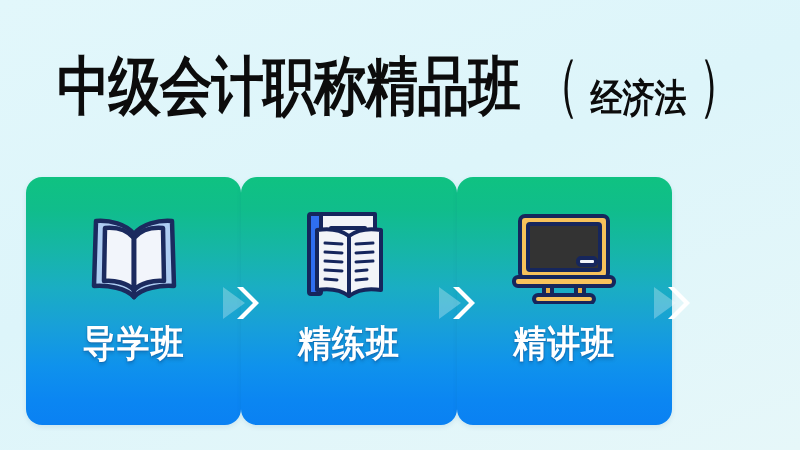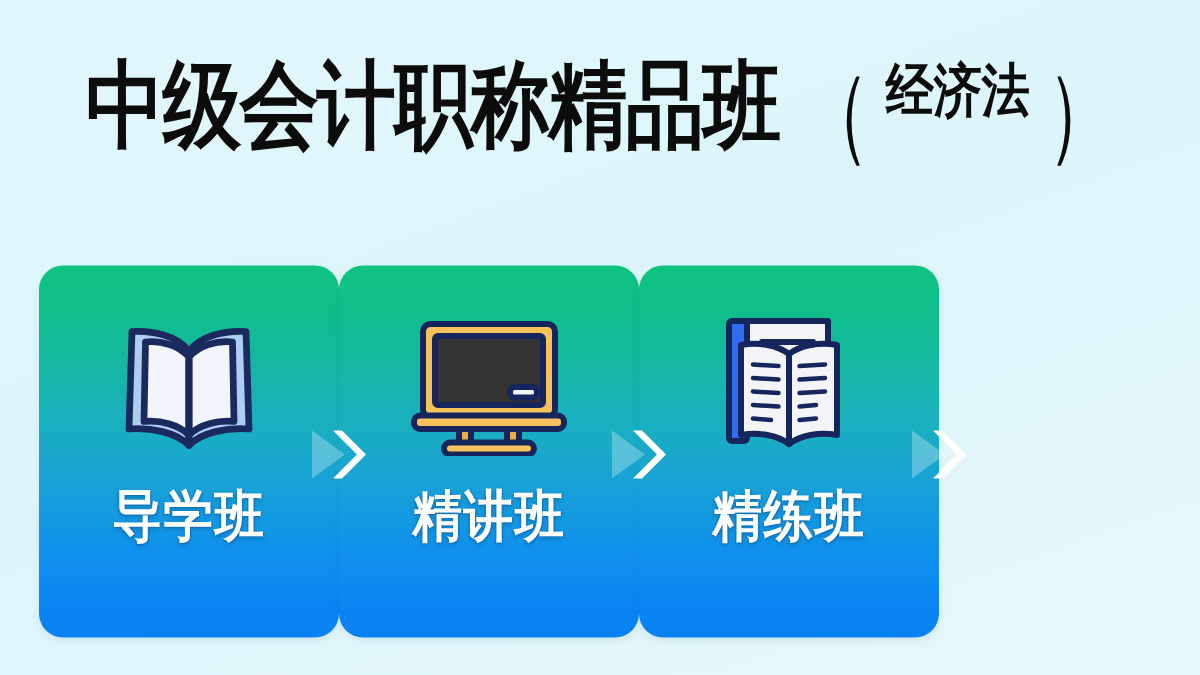--- a/index.html
+++ b/index.html
@@ -17,21 +17,21 @@
   }
 
   
   .title-wrap {
     position: absolute;
     top: 44px;
     left: 0;
     width: 800px;
     height: 70px;
     display: flex;
-    align-items: flex-start;
+    align-items: flex-end;
     justify-content: center;
   }
 
   .title-main {
     font-family: "DejaVu Sans", "Liberation Sans", sans-serif;
     font-size: 54px;
     font-weight: 700;
     color: #0c0c0c;
     letter-spacing: -1px;
     line-height: 1;
@@ -61,21 +61,21 @@
     display: inline-block;
     letter-spacing: 0px;
     padding: 0 2px;
   }
 
   
   .cards-row {
     position: absolute;
     top: 177px;
     left: 26px;
-    width: 600px;
+    width: 646px;
     height: 248px;
     display: flex;
     align-items: stretch;
   }
 
   .card {
     position: relative;
     flex: 1 1 0;
     border-radius: 16px;
     background: linear-gradient(180deg, #0fc281 0%, #10bd8b 13%, #16b6a6 29%,
@@ -145,43 +145,20 @@
         <g stroke="#1b2a5e" stroke-width="4.5" stroke-linejoin="round" stroke-linecap="round">
           <path d="M54 26 C46 16 30 12 16 13 L14 78 C28 77 46 80 54 89 Z" fill="#aecdf2"></path>
           <path d="M54 26 C62 16 78 12 92 13 L94 78 C80 77 62 80 54 89 Z" fill="#aecdf2"></path>
           <path d="M54 30 C47 22 36 19 25 20 L24 73 C35 72 47 75 54 82 Z" fill="#f2f5fb"></path>
           <path d="M54 30 C61 22 72 19 83 20 L84 73 C73 72 61 75 54 82 Z" fill="#f2f5fb"></path>
           <path d="M54 30 L54 82" fill="none"></path>
         </g>
       </svg>
     </div>
     <div class="card-label">导学班</div>
-    <div class="arrow">
-      <svg width="44" height="44" viewBox="0 0 44 44">
-        <path d="M4 6 L26 22 L4 38 Z" fill="#ffffff" opacity="0.28"></path>
-        <path d="M18 6 L34 22 L18 38 L24 38 L40 22 L24 6 Z" fill="#ffffff"></path>
-      </svg>
-    </div>
-  </div>
-
-  <div class="card">
-    <div class="card-icon">
-      <svg width="112" height="96" viewBox="0 0 112 96">
-        <g stroke="#16265c" stroke-width="4" stroke-linejoin="round" stroke-linecap="round">
-          <rect x="12" y="8" width="88" height="62" rx="5" fill="#f7c25b"></rect>
-          <rect x="20" y="16" width="72" height="46" rx="2" fill="#333333"></rect>
-          <rect x="70" y="50" width="18" height="7" rx="3" fill="#f2f5fb"></rect>
-          <rect x="6" y="69" width="100" height="9" rx="4" fill="#f7c25b"></rect>
-          <rect x="36" y="78" width="8" height="10" fill="#e8ae43"></rect>
-          <rect x="68" y="78" width="8" height="10" fill="#e8ae43"></rect>
-          <rect x="26" y="87" width="60" height="8" rx="4" fill="#f7c25b"></rect>
-        </g>
-      </svg>
-    </div>
-    <div class="card-label">精讲班</div>
     <div class="arrow">
       <svg width="44" height="44" viewBox="0 0 44 44">
         <path d="M4 6 L26 22 L4 38 Z" fill="#ffffff" opacity="0.28"></path>
         <path d="M18 6 L34 22 L18 38 L24 38 L40 22 L24 6 Z" fill="#ffffff"></path>
       </svg>
     </div>
   </div>
 
   <div class="card">
     <div class="card-icon">
@@ -209,14 +186,37 @@
     </div>
     <div class="card-label">精练班</div>
     <div class="arrow">
       <svg width="44" height="44" viewBox="0 0 44 44">
         <path d="M4 6 L26 22 L4 38 Z" fill="#ffffff" opacity="0.28"></path>
         <path d="M18 6 L34 22 L18 38 L24 38 L40 22 L24 6 Z" fill="#ffffff"></path>
       </svg>
     </div>
   </div>
 
+  <div class="card">
+    <div class="card-icon">
+      <svg width="112" height="96" viewBox="0 0 112 96">
+        <g stroke="#16265c" stroke-width="4" stroke-linejoin="round" stroke-linecap="round">
+          <rect x="12" y="8" width="88" height="62" rx="5" fill="#f7c25b"></rect>
+          <rect x="20" y="16" width="72" height="46" rx="2" fill="#333333"></rect>
+          <rect x="70" y="50" width="18" height="7" rx="3" fill="#f2f5fb"></rect>
+          <rect x="6" y="69" width="100" height="9" rx="4" fill="#f7c25b"></rect>
+          <rect x="36" y="78" width="8" height="10" fill="#e8ae43"></rect>
+          <rect x="68" y="78" width="8" height="10" fill="#e8ae43"></rect>
+          <rect x="26" y="87" width="60" height="8" rx="4" fill="#f7c25b"></rect>
+        </g>
+      </svg>
+    </div>
+    <div class="card-label">精讲班</div>
+    <div class="arrow">
+      <svg width="44" height="44" viewBox="0 0 44 44">
+        <path d="M4 6 L26 22 L4 38 Z" fill="#ffffff" opacity="0.28"></path>
+        <path d="M18 6 L34 22 L18 38 L24 38 L40 22 L24 6 Z" fill="#ffffff"></path>
+      </svg>
+    </div>
+  </div>
+
 
 </div>
 
 </body></html>

